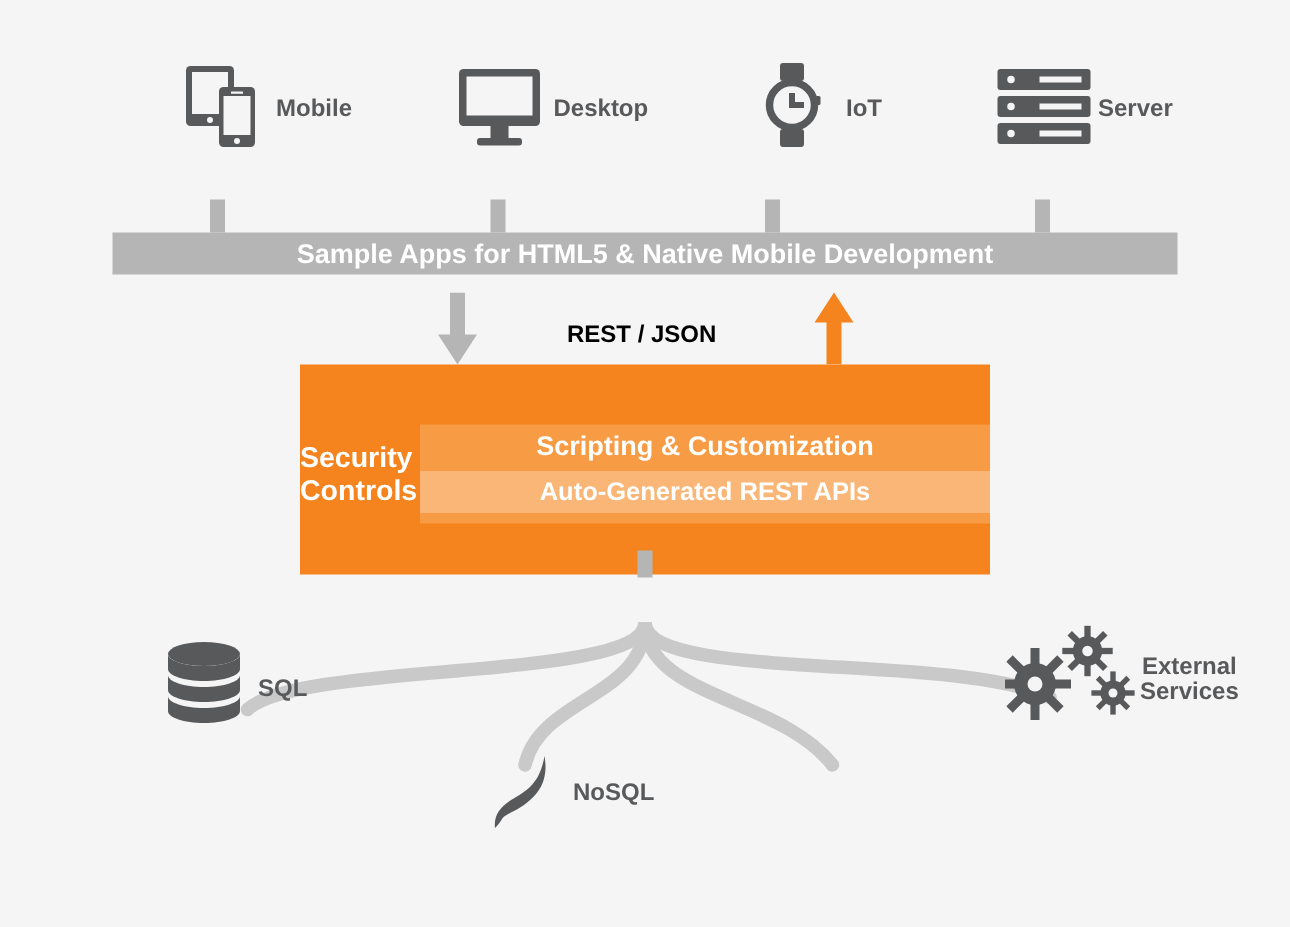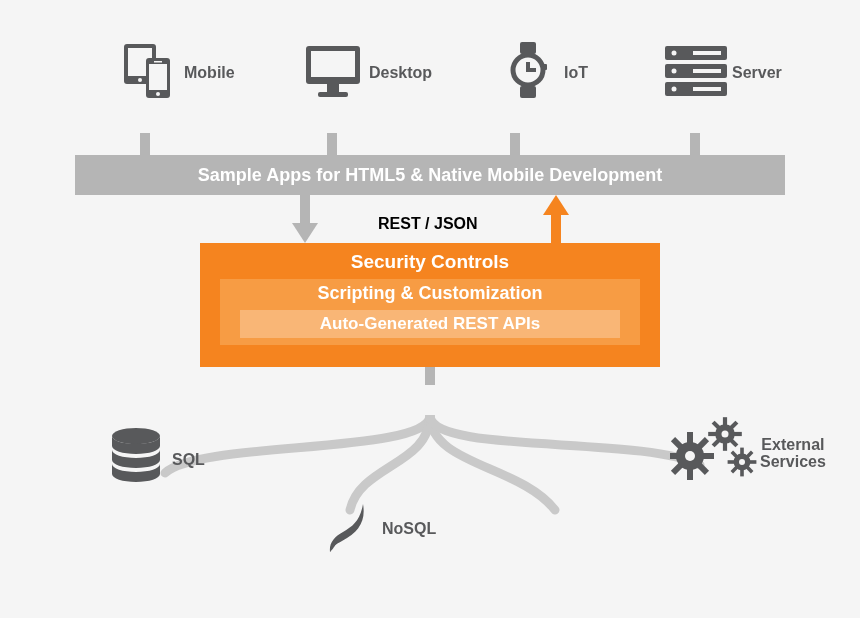--- a/index.html
+++ b/index.html
@@ -1,24 +1,24 @@
 <!DOCTYPE html>
 <html><head>
 <meta charset="utf-8">
 <style>
   html,body{margin:0;padding:0}
   body{width:860px;height:618px;background:#f5f5f5;font-family:Arial,Helvetica,sans-serif;position:relative;overflow:hidden}
   .stage{position:relative;width:860px;height:618px}
   .icon-item{position:absolute;display:flex;flex-direction:row;align-items:center;color:#58595b}
   .icon-item .cap{font-weight:bold;font-size:16px;margin-top:6px;text-align:center;line-height:1.05}
   .icon-slot{width:72px;height:56px;display:flex;align-items:flex-end;justify-content:center}
-  .gray-bar{position:absolute;left:75px;top:155px;width:710px;height:40px;background:#b5b5b5;color:#fff;font-weight:bold;font-size:18px;display:flex;align-items:center;justify-content:center}
+  .gray-bar{position:absolute;left:75px;top:155px;width:710px;height:28px;background:#b5b5b5;color:#fff;font-weight:bold;font-size:18px;display:flex;align-items:center;justify-content:center}
   .tick{position:absolute;width:10px;height:22px;background:#b5b5b5;top:133px}
   .rest-label{position:absolute;left:378px;top:215px;font-weight:bold;font-size:16px;color:#000000}
-  .orange-box{position:absolute;left:200px;top:243px;width:460px;height:124px;background:#f5841f;display:flex;flex-direction:column;align-items:center;color:#fff;font-weight:bold}
+  .orange-box{position:absolute;left:200px;top:243px;width:460px;height:140px;background:#f5841f;display:flex;flex-direction:row;align-items:center;color:#fff;font-weight:bold}
   .orange-title{font-size:19px;margin-top:8px}
   .orange-inner1{margin-top:6px;width:420px;height:66px;background:#f79c44;display:flex;flex-direction:column;align-items:center}
   .orange-sub1{font-size:18px;margin-top:4px}
   .orange-inner2{margin-top:6px;width:380px;height:28px;background:#f9b676;display:flex;align-items:center;justify-content:center;font-size:17px}
   .secure-bar{position:absolute;left:273px;top:385px;width:314px;height:30px;background:#b5b5b5;color:#fff;font-weight:bold;font-size:17px;display:flex;align-items:center;justify-content:center}
   svg{display:block}
 </style>
 </head>
 <body>
 

